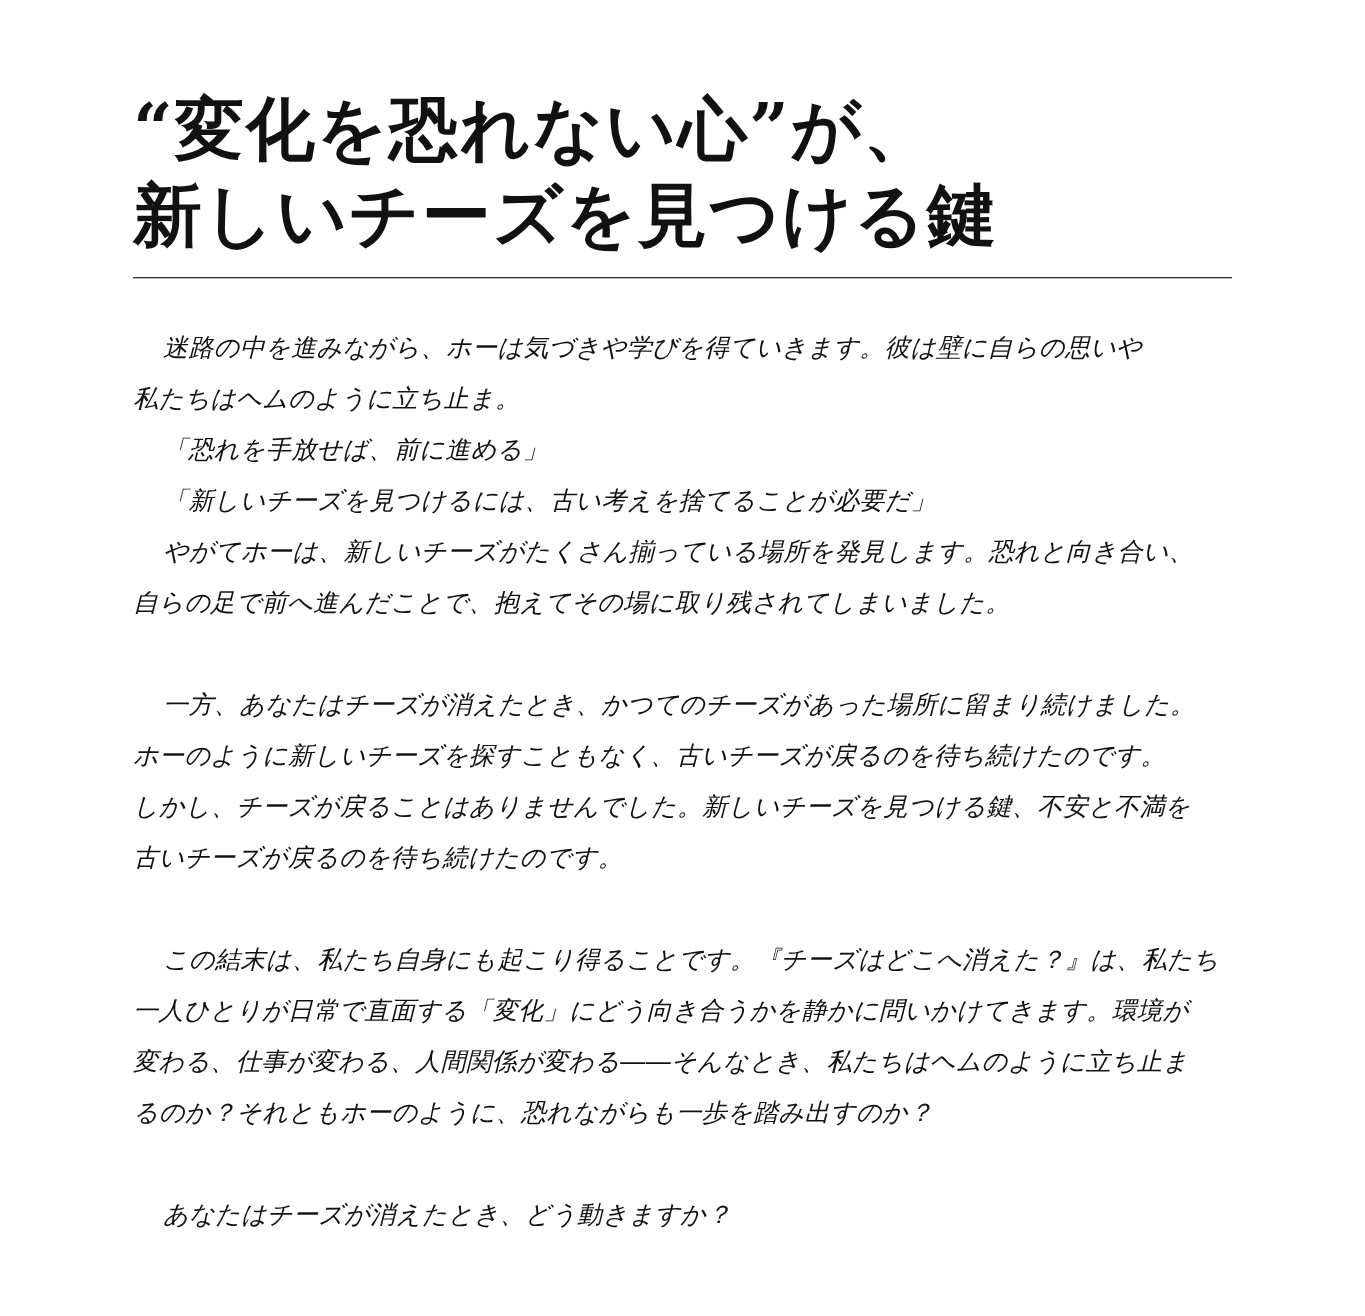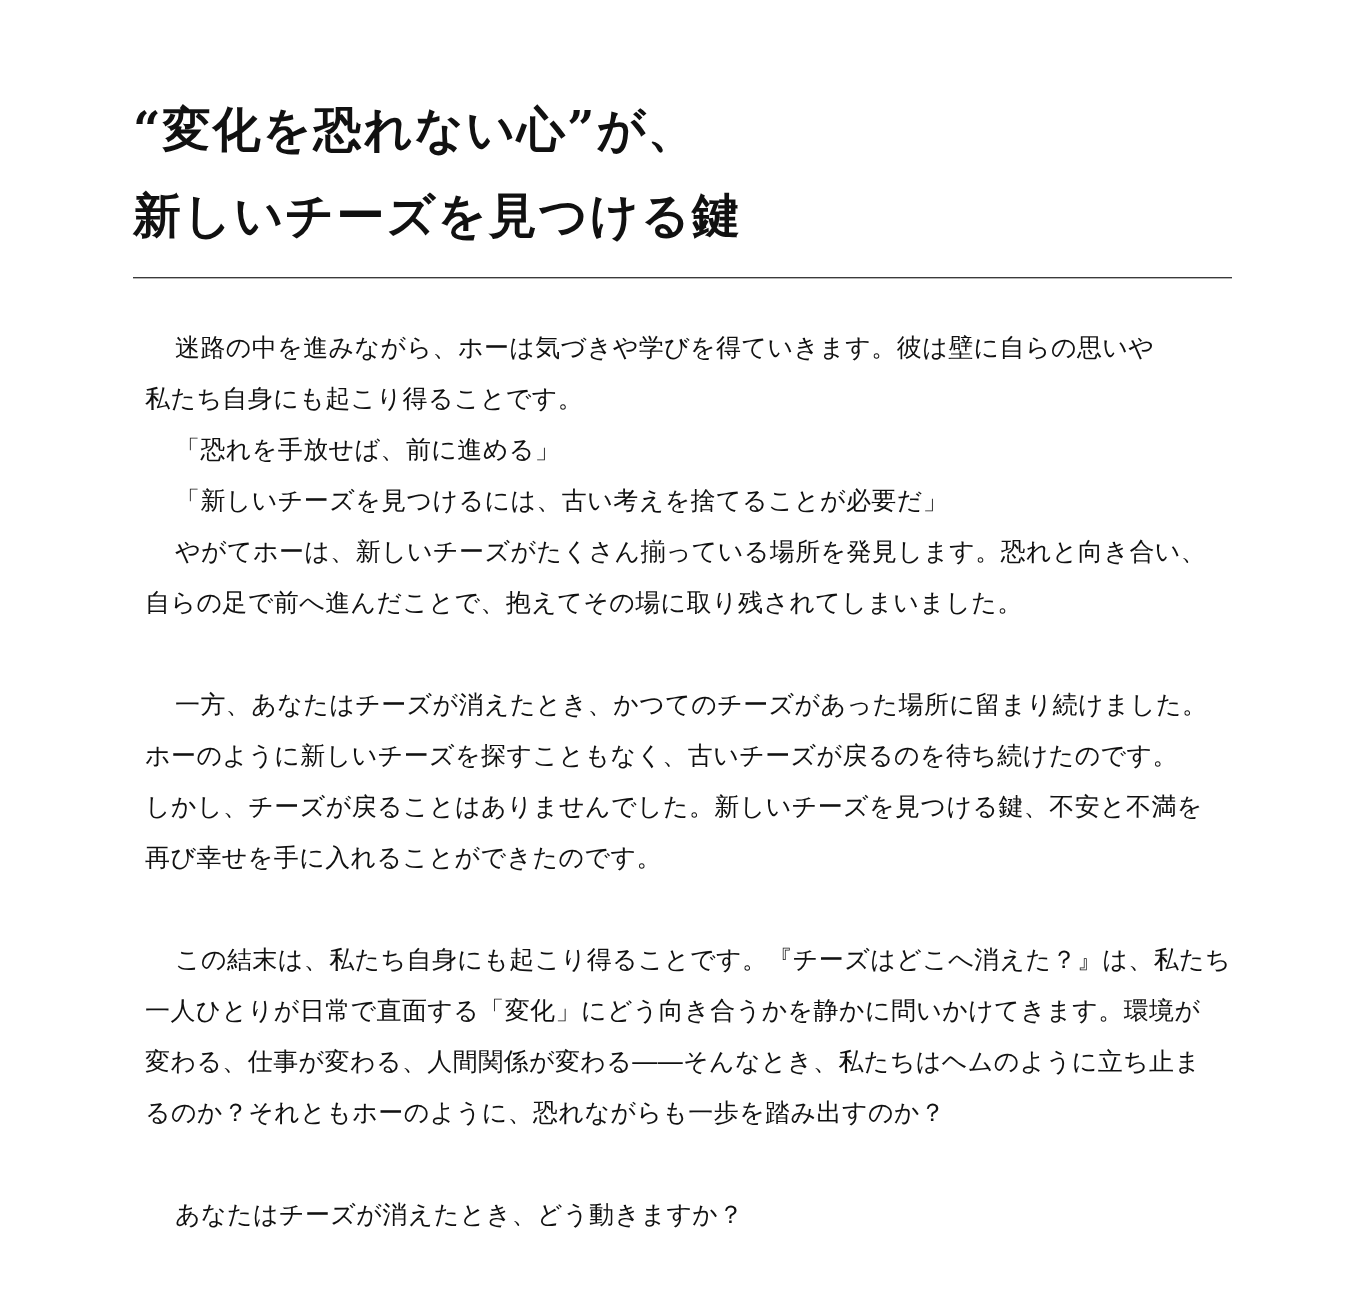--- a/index.html
+++ b/index.html
@@ -17,21 +17,21 @@
     .article {
       position: absolute;
       left: 133px;
       top: 86px;
       width: 1100px;
     }
     .title {
       margin: 0;
       font-family: "DejaVu Serif", "Liberation Serif", serif;
       font-weight: bold;
-      font-size: 48px;
+      font-size: 69px;
       line-height: 86px;
       letter-spacing: 2px;
       color: #111111;
     }
     .title-line {
       display: block;
       white-space: nowrap;
     }
     .divider {
       margin: 0;
@@ -49,21 +49,22 @@
       top: 236px;
       left: 0;
       width: 1100px;
       font-family: "DejaVu Sans", "Liberation Sans", sans-serif;
       font-size: 25px;
       line-height: 51px;
       letter-spacing: 0.4px;
       color: #111111;
     }
     .para {
-      margin: 0 0 51px 12px;
+      margin: 0 0 51px 0;
+      font-style: italic;
     }
     .para:last-child { margin-bottom: 0; }
     .line {
       display: block;
       white-space: nowrap;
     }
     .indent {
       padding-left: 30px;
     }
   </style>
@@ -74,32 +75,32 @@
   <h1 class="title">
     <span class="title-line">“変化を恐れない心”が、</span>
     <span class="title-line">新しいチーズを見つける鍵</span>
   </h1>
 
   <hr class="divider">
 
   <div class="body-text">
     <p class="para">
       <span class="line indent">迷路の中を進みながら、ホーは気づきや学びを得ていきます。彼は壁に自らの思いや</span>
-      <span class="line">私たち自身にも起こり得ることです。</span>
+      <span class="line">私たちはヘムのように立ち止ま。</span>
       <span class="line indent">「恐れを手放せば、前に進める」</span>
       <span class="line indent">「新しいチーズを見つけるには、古い考えを捨てることが必要だ」</span>
       <span class="line indent">やがてホーは、新しいチーズがたくさん揃っている場所を発見します。恐れと向き合い、</span>
       <span class="line">自らの足で前へ進んだことで、抱えてその場に取り残されてしまいました。</span>
     </p>
 
     <p class="para">
       <span class="line indent">一方、あなたはチーズが消えたとき、かつてのチーズがあった場所に留まり続けました。</span>
       <span class="line">ホーのように新しいチーズを探すこともなく、古いチーズが戻るのを待ち続けたのです。</span>
       <span class="line">しかし、チーズが戻ることはありませんでした。新しいチーズを見つける鍵、不安と不満を</span>
-      <span class="line">再び幸せを手に入れることができたのです。</span>
+      <span class="line">古いチーズが戻るのを待ち続けたのです。</span>
     </p>
 
     <p class="para">
       <span class="line indent">この結末は、私たち自身にも起こり得ることです。『チーズはどこへ消えた？』は、私たち</span>
       <span class="line">一人ひとりが日常で直面する「変化」にどう向き合うかを静かに問いかけてきます。環境が</span>
       <span class="line">変わる、仕事が変わる、人間関係が変わる――そんなとき、私たちはヘムのように立ち止ま</span>
       <span class="line">るのか？それともホーのように、恐れながらも一歩を踏み出すのか？</span>
     </p>
 
     <p class="para">

